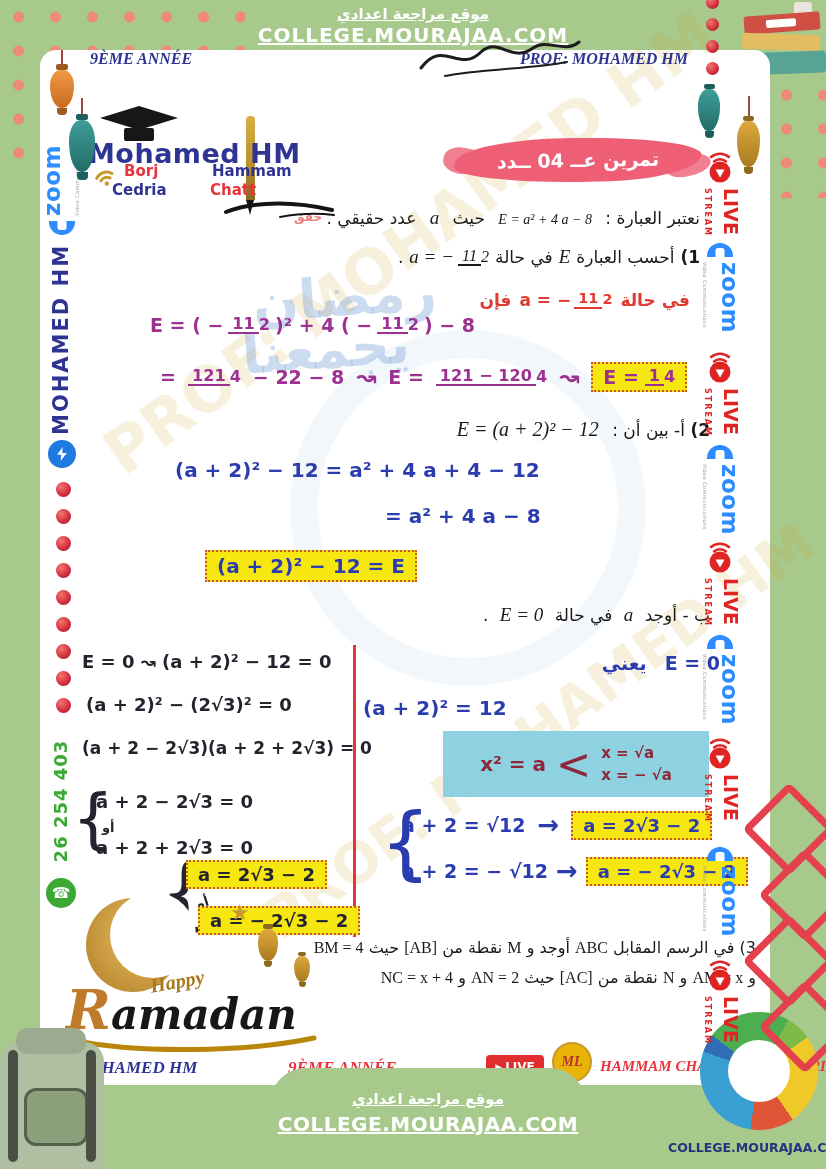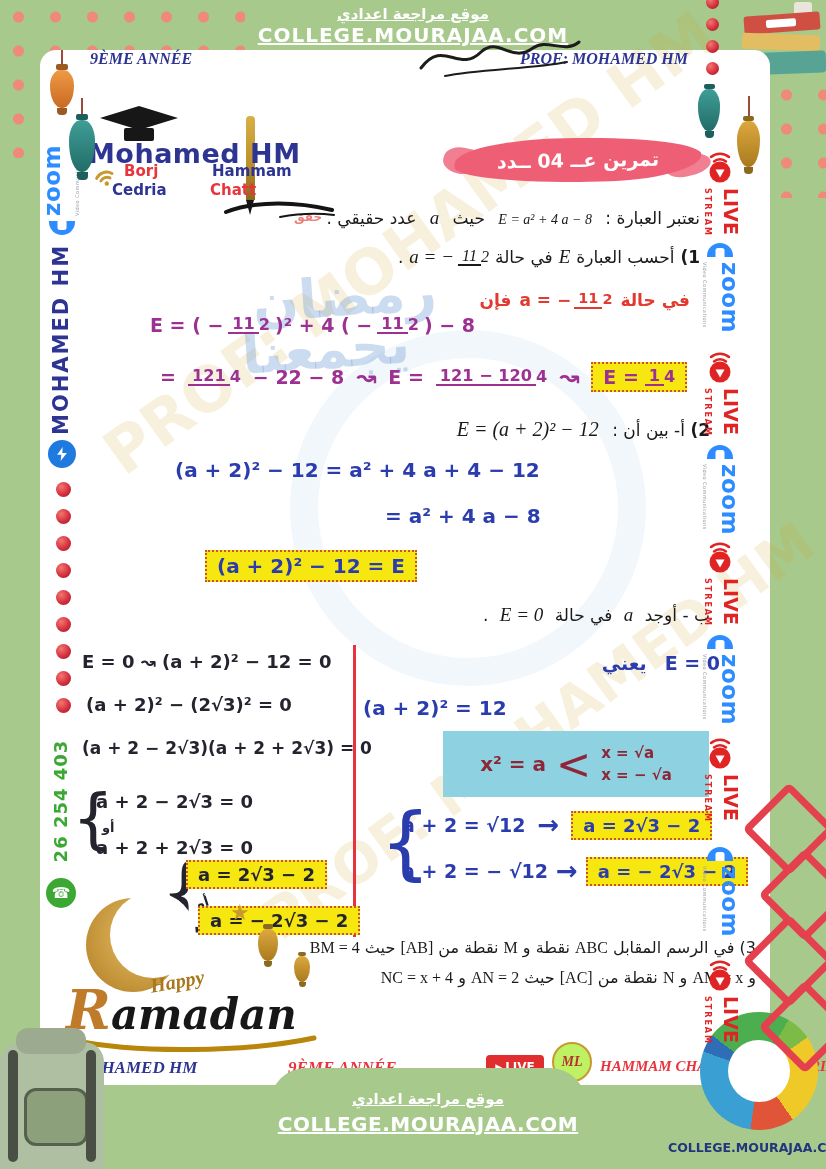--- a/index.html
+++ b/index.html
@@ -268,21 +268,21 @@
     <span class="hw-blue" style="font-size:26px;">→</span>
     <span class="ybox hw-blue" style="font-size:18px;">a = 2√3 − 2</span>
   </div>
   <div class="abs row nowrap" style="left:402px;top:856px;gap:8px;">
     <span class="hw-blue" style="font-size:19px;">a + 2 = − √12</span>
     <span class="hw-blue" style="font-size:26px;">→</span>
     <span class="ybox hw-blue" style="font-size:18px;">a = − 2√3 − 2</span>
   </div>
 
   <div class="abs nowrap" dir="rtl" style="right:70px;top:938px;font-size:16px;">
-    <span>3) في الرسم المقابل </span><span class="mathn" dir="ltr">ABC</span><span> نقطة و </span><span class="mathn" dir="ltr">M</span><span> نقطة من </span><span class="mathn" dir="ltr">[AB]</span><span> حيث </span><span class="mathn" dir="ltr">BM = 4</span>
+    <span>3) في الرسم المقابل </span><span class="mathn" dir="ltr">ABC</span><span> أوجد و </span><span class="mathn" dir="ltr">M</span><span> نقطة من </span><span class="mathn" dir="ltr">[AB]</span><span> حيث </span><span class="mathn" dir="ltr">BM = 4</span>
   </div>
   <div class="abs nowrap" dir="rtl" style="right:70px;top:968px;font-size:16px;">
     <span>و </span><span class="mathn" dir="ltr">AM = x</span><span> و </span><span class="mathn" dir="ltr">N</span><span> نقطة من </span><span class="mathn" dir="ltr">[AC]</span><span> حيث </span><span class="mathn" dir="ltr">AN = 2</span><span> و </span><span class="mathn" dir="ltr">NC = x + 4</span>
   </div>
 
   <div class="abs" style="left:58px;top:892px;width:270px;height:165px;">
     <div class="abs" style="left:28px;top:6px;width:94px;height:94px;border-radius:50%;background:radial-gradient(circle at 60% 40%,#e8c067,#b07c22);"></div>
     <div class="abs" style="left:52px;top:0px;width:86px;height:86px;border-radius:50%;background:#ffffff;"></div>
     <div class="abs" style="left:172px;top:8px;font-size:22px;color:#c8992e;">★</div>
     <div class="abs" style="left:200px;top:32px;width:20px;height:46px;">
@@ -303,21 +303,21 @@
       <path d="M4 6 C 70 20 180 18 246 4" stroke="#b8860b" stroke-width="5" fill="none" stroke-linecap="round"></path>
     </svg>
   </div>
 
   <div class="abs navy b i nowrap" style="left:74px;top:1058px;font-size:17px;">MOHAMED HM</div>
   <div class="abs redtx b i nowrap" style="left:288px;top:1058px;font-size:17px;">9ÈME ANNÉE</div>
   <div class="abs row" style="left:486px;top:1055px;width:58px;height:23px;background:#e02d2d;border-radius:4px;justify-content:center;gap:3px;">
     <span class="white" style="font-size:9px;">▶</span>
     <span class="white b" style="font-size:12px;">LIVE</span>
   </div>
-  <div class="abs row" style="left:552px;top:1042px;width:36px;height:36px;border:2px solid #c8992e;border-radius:50%;justify-content:center;background:#bef264;">
+  <div class="abs row" style="left:552px;top:1042px;width:36px;height:36px;border:2px solid #c8992e;border-radius:50%;justify-content:center;background:#eab308;">
     <span class="b i" style="font-size:14px;color:#b3342e;">ML</span>
   </div>
   <div class="abs redtx b i nowrap" style="left:600px;top:1058px;font-size:15px;">HAMMAM CHATT - BORJ CEDRIA</div>
 
   <div class="abs" style="left:270px;top:1068px;width:316px;height:101px;background:#a7c98b;border-radius:36px 36px 0 0;">
     <div class="white b under center" dir="rtl" style="margin-top:22px;font-size:15px;">موقع مراجعة اعدادي</div>
     <div class="white b under center" style="margin-top:4px;font-size:20px;letter-spacing:.5px;">COLLEGE.MOURAJAA.COM</div>
   </div>
 
   <div class="abs ring" style="left:700px;top:1012px;">

